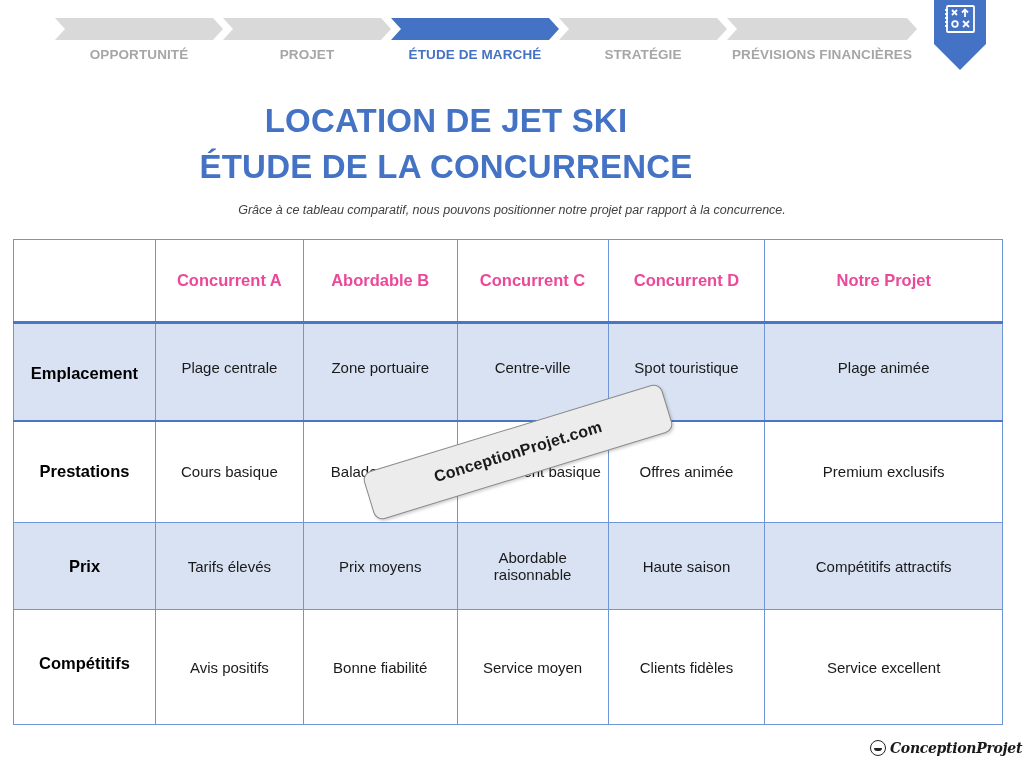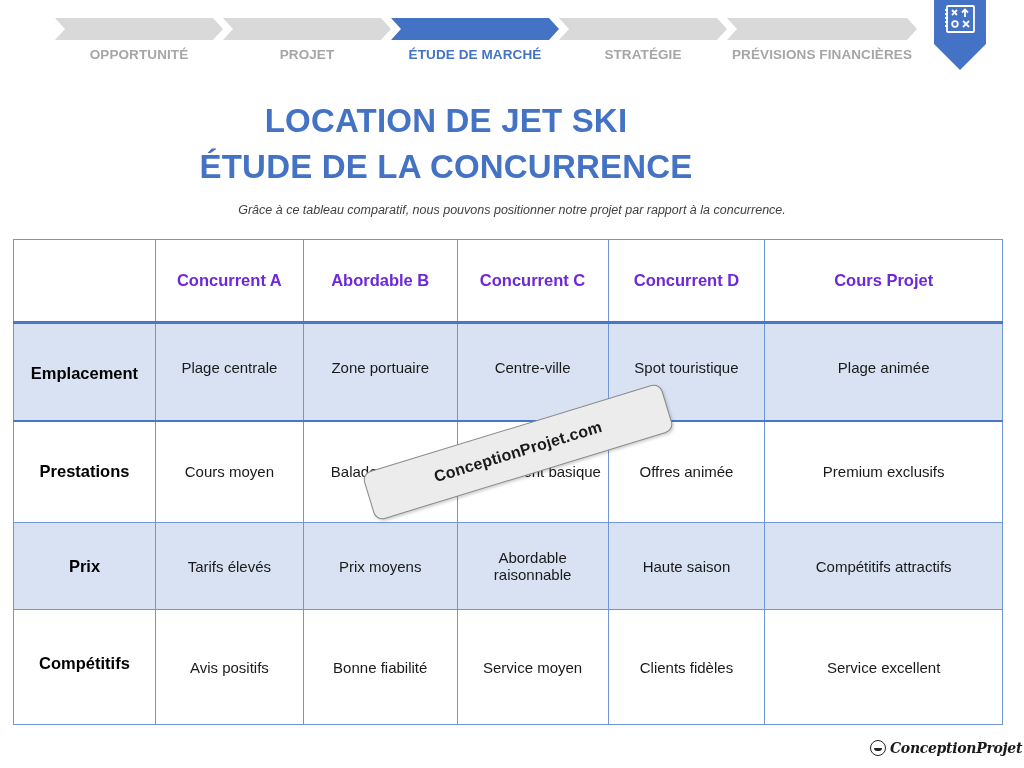--- a/index.html
+++ b/index.html
@@ -22,21 +22,21 @@
   .title { position: absolute; left: 0; width: 892px; text-align: center; color: #4472c4;
     font-weight: bold; font-size: 33px; letter-spacing: 0.2px; }
   .title.l1 { top: 102px; }
   .title.l2 { top: 148px; }
   .subtitle { position: absolute; top: 203px; left: 0; width: 1024px; text-align: center;
     font-style: italic; font-size: 12.5px; color: #404040; }
 
   
   .grid { position: absolute; left: 13px; top: 239px; width: 990px; height: 485px; border-collapse: collapse; }
   .grid td, .grid th { border: 1.5px solid #6f96d6; text-align: center; vertical-align: middle; font-size: 15px; color: #1a1a1a; padding: 0 6px; }
-  .grid th { font-weight: bold; font-size: 16.5px; color: #6d28d9; }
+  .grid th { font-weight: bold; font-size: 16.5px; color: #ec4899; }
   .grid tr.shade td, .grid tr.shade th { background: #d9e2f3; }
   .grid tr.head th { background: #ffffff; }
   .grid tr.emp td, .grid tr.emp th { border-top: 3px solid #4a76c8; margin-left: 40px; }
   .grid tr.pres td, .grid tr.pres th { border-top: 2.5px solid #4a76c8; }
   .grid .rowlabel { font-weight: bold; font-size: 16.5px; color: #000; }
 
   
   .watermark { position: absolute; left: 362px; top: 427px; width: 312px; height: 50px;
     transform: rotate(-17deg); transform-origin: center; background: #ececec;
     border: 1.5px solid #8a8a8a; border-radius: 9px;
@@ -130,33 +130,33 @@
       <col style="width:157px">
       <col style="width:238px">
   </colgroup>
   <tbody>
       <tr class="head" style="height:83px">
     <th></th>
     <th>Concurrent A</th>
     <th>Abordable B</th>
     <th>Concurrent C</th>
     <th>Concurrent D</th>
-    <th>Cours Projet</th>
+    <th>Notre Projet</th>
   </tr>
   <tr class="shade emp" style="height:98px">
     <th class="rowlabel" style="padding-top:4px">Emplacement</th>
     <td style="padding-bottom:8px">Plage centrale</td>
     <td style="padding-bottom:8px">Zone portuaire</td>
     <td style="padding-bottom:8px">Centre-ville</td>
     <td style="padding-bottom:8px">Spot touristique</td>
     <td style="padding-bottom:8px">Plage animée</td>
   </tr>
   <tr class="pres" style="height:102px">
     <th class="rowlabel">Prestations</th>
-    <td>Cours moyen</td>
+    <td>Cours basique</td>
     <td style="text-align:left;padding-left:27px">Balade</td>
     <td>Équipement basique</td>
     <td>Offres animée</td>
     <td>Premium exclusifs</td>
   </tr>
   <tr class="shade" style="height:87px">
     <th class="rowlabel">Prix</th>
     <td>Tarifs élevés</td>
     <td>Prix moyens</td>
     <td style="padding:0 22px">Abordable raisonnable</td>

